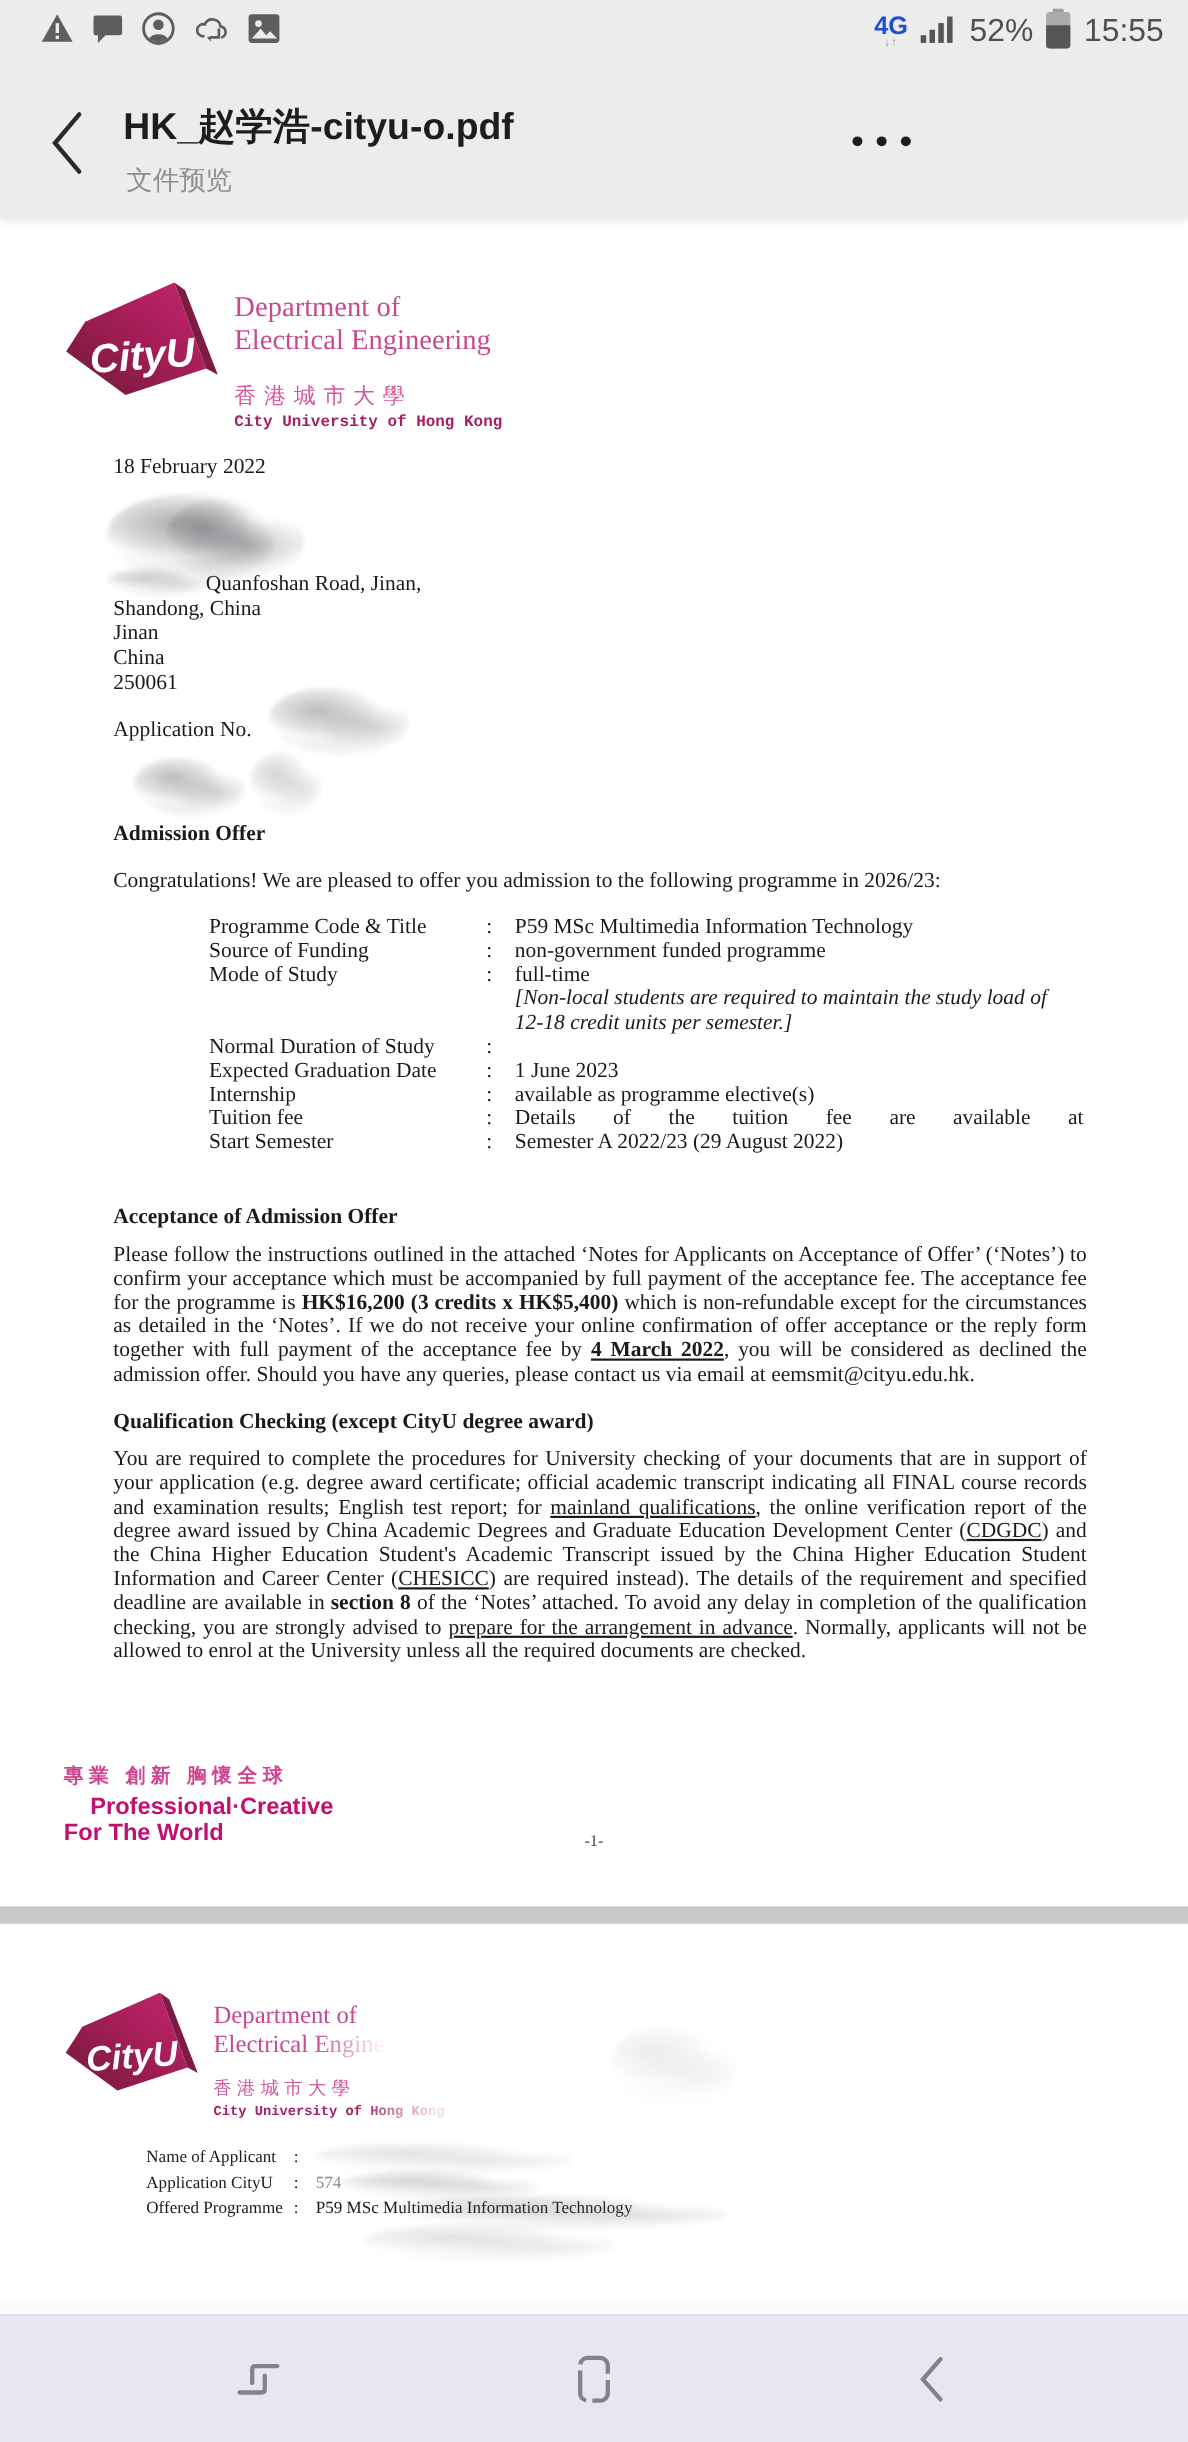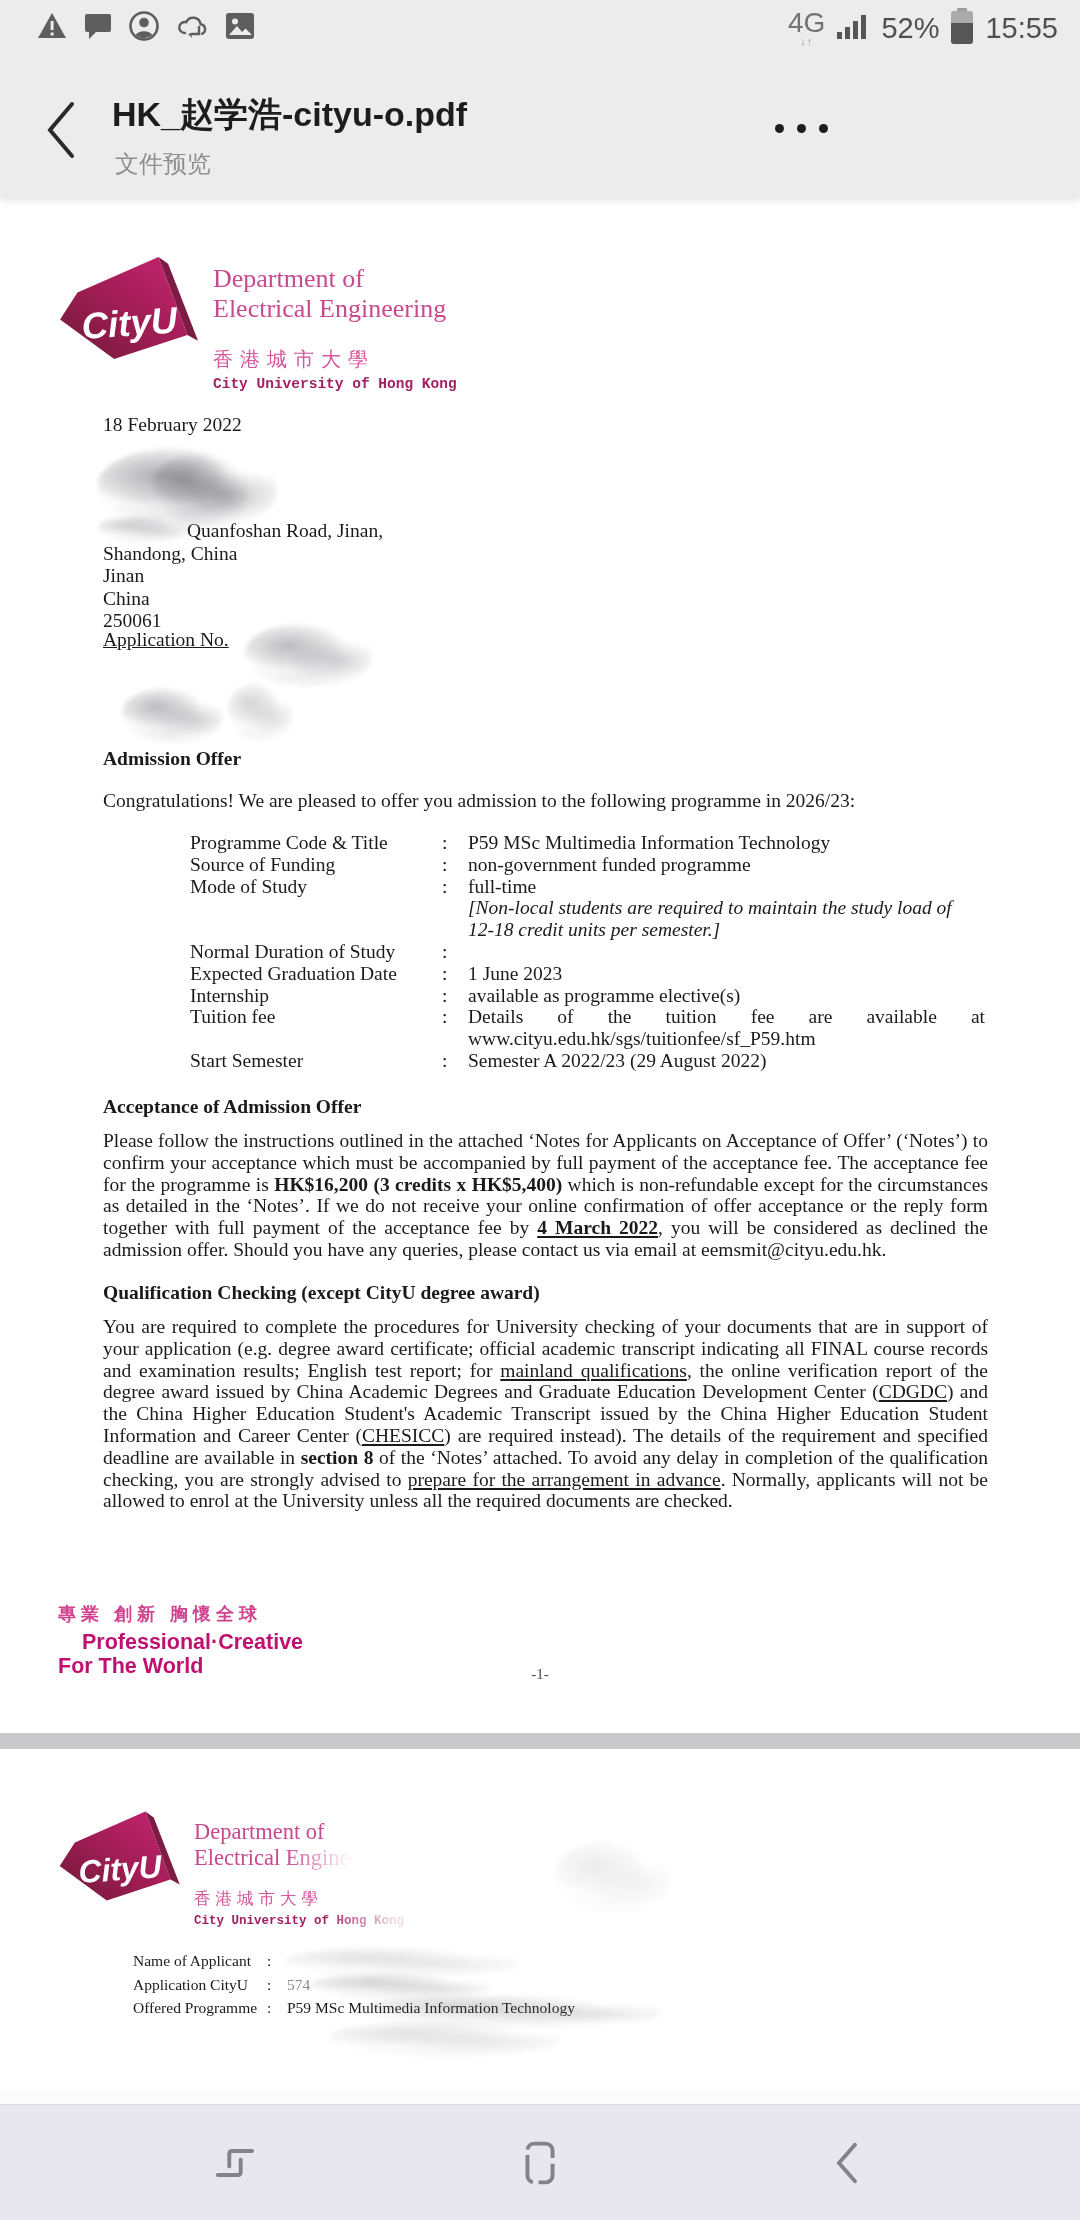--- a/index.html
+++ b/index.html
@@ -7,21 +7,21 @@
           font-family:"Liberation Sans","DejaVu Sans",sans-serif;background:#fff;}
 
   
   .app-header{position:absolute;top:0;left:0;width:1080px;height:198px;
               background:#EDECEC;z-index:6;box-shadow:0 3px 7px rgba(0,0,0,.10);}
   .status-bar{position:absolute;top:0;left:0;width:1080px;height:52px;}
   .sb-left{position:absolute;left:36px;top:10px;display:flex;gap:15px;align-items:center;}
   .sb-left svg{display:block;}
   .sb-right{position:absolute;right:22px;top:6px;display:flex;align-items:center;gap:10px;}
   .net-4g{display:flex;flex-direction:column;align-items:center;line-height:1;}
-  .net-4g .g{font-size:28px;font-weight:normal;color:#737373;}
+  .net-4g .g{font-size:23px;font-weight:bold;color:#1d4ed8;}
   .net-4g .arr{font-size:11px;color:#9a9a9a;letter-spacing:1px;margin-top:-1px;}
   .sb-txt{font-size:29px;color:#4F4F4F;}
   .title-row{position:absolute;top:52px;left:0;width:928px;height:146px;}
   .back-btn{position:absolute;left:34px;top:44px;width:56px;height:68px;cursor:pointer;}
   .hdr-title{position:absolute;left:112px;top:40px;font-size:34px;font-weight:600;color:#1D1D1D;
              white-space:nowrap;}
   .hdr-sub{position:absolute;left:115px;top:96px;font-size:24px;color:#8E8E8E;}
   .menu-dots{position:absolute;right:94px;top:66px;display:flex;gap:13px;cursor:pointer;padding:6px;}
   .menu-dots i{width:9px;height:9px;border-radius:50%;background:#1D1D1D;display:block;}
 
@@ -204,21 +204,21 @@
         <div style="position:relative;">
           <span style="display:inline-block;width:84px;"></span><span>Quanfoshan Road, Jinan,</span>
         </div>
         <div>Shandong, China</div>
         <div>Jinan</div>
         <div>China</div>
         <div>250061</div>
       </div>
       <div class="smudge op55" style="left:98px;top:318px;width:92px;height:26px;"></div>
 
-      <div class="abs letter-body" style="left:103px;top:431px;text-decoration:underline;">Application No.</div>
+      <div class="abs letter-body" style="left:103px;top:455px;">Application No.</div>
       <div class="smudge op70" style="left:245px;top:426px;width:126px;height:62px;"></div>
       <div class="smudge op70" style="left:122px;top:490px;width:100px;height:54px;"></div>
       <div class="smudge op45" style="left:228px;top:485px;width:64px;height:58px;"></div>
 
       <div class="abs letter-body b" style="left:103px;top:550px;">Admission Offer</div>
       <div class="abs letter-body" style="left:103px;top:592px;width:885px;">Congratulations! We are pleased to offer you admission to the following programme in 2026/23:</div>
 
       <div class="abs letter-body" style="left:190px;top:634px;width:798px;">
         <div class="detail-row">
           <span>Programme Code &amp; Title</span>
@@ -248,21 +248,20 @@
         <div class="detail-row">
           <span>Internship</span>
             <span>:</span>
             <span>available as programme elective(s)</span>
         </div>
         <div class="detail-row">
           <span>Tuition fee</span>
             <span>:</span>
           <span>
             <div class="just-last">Details of the tuition fee are available at</div>
-            <div>www.cityu.edu.hk/sgs/tuitionfee/sf_P59.htm</div>
           </span>
         </div>
         <div class="detail-row">
           <span>Start Semester</span>
             <span>:</span>
             <span>Semester A 2022/23 (29 August 2022)</span>
         </div>
       </div>
 
       <div class="abs letter-body b" style="left:103px;top:898px;">Acceptance of Admission Offer</div>

